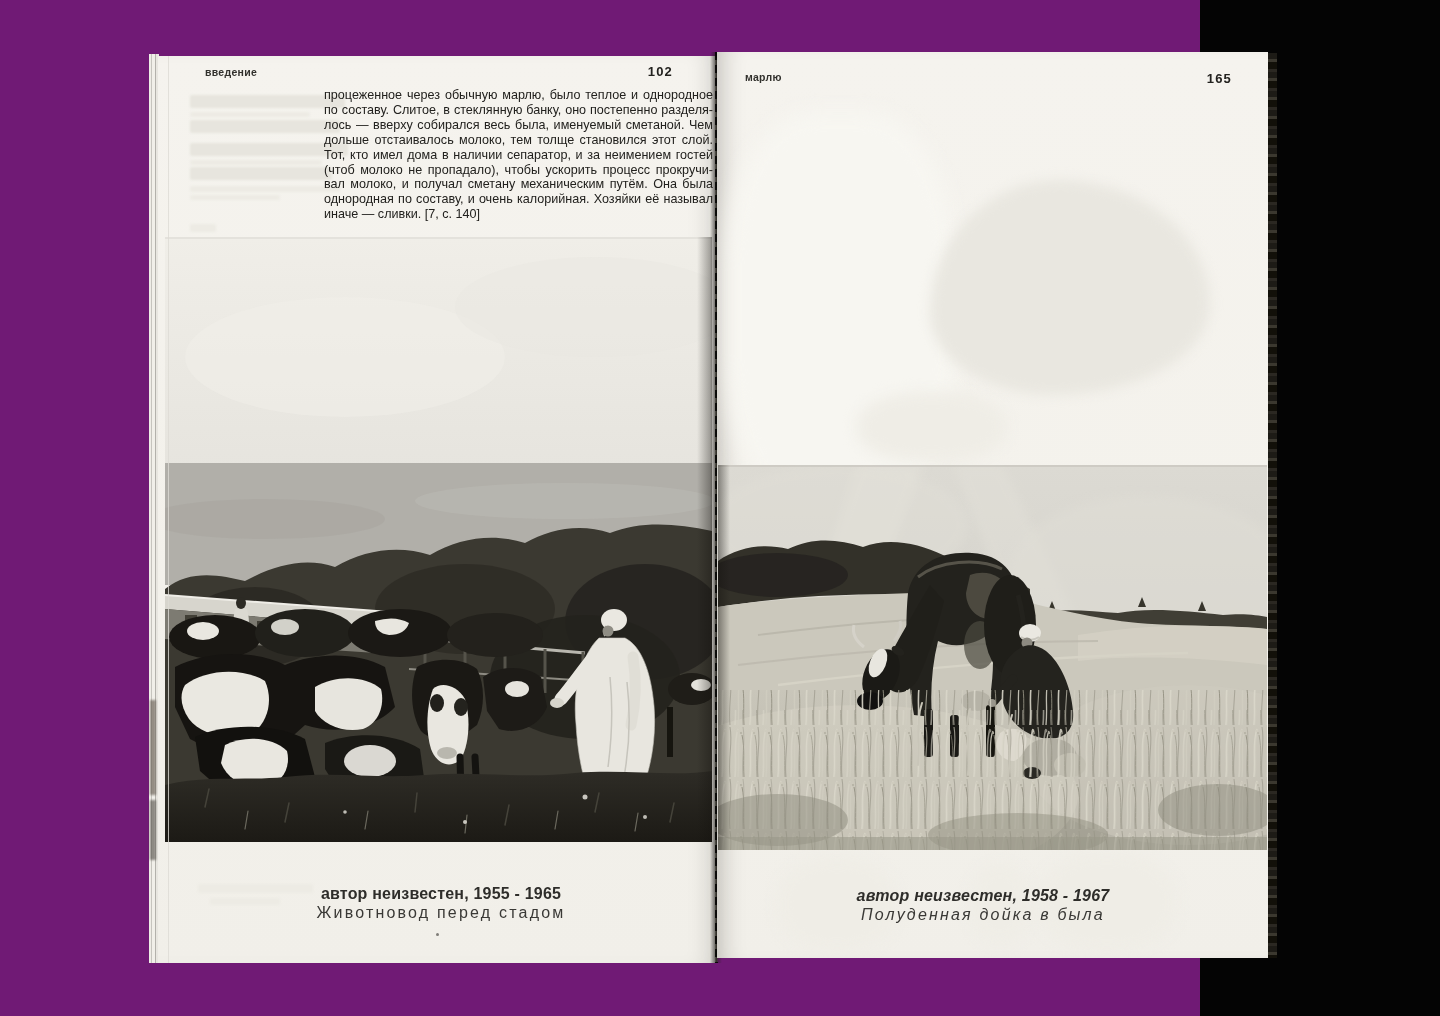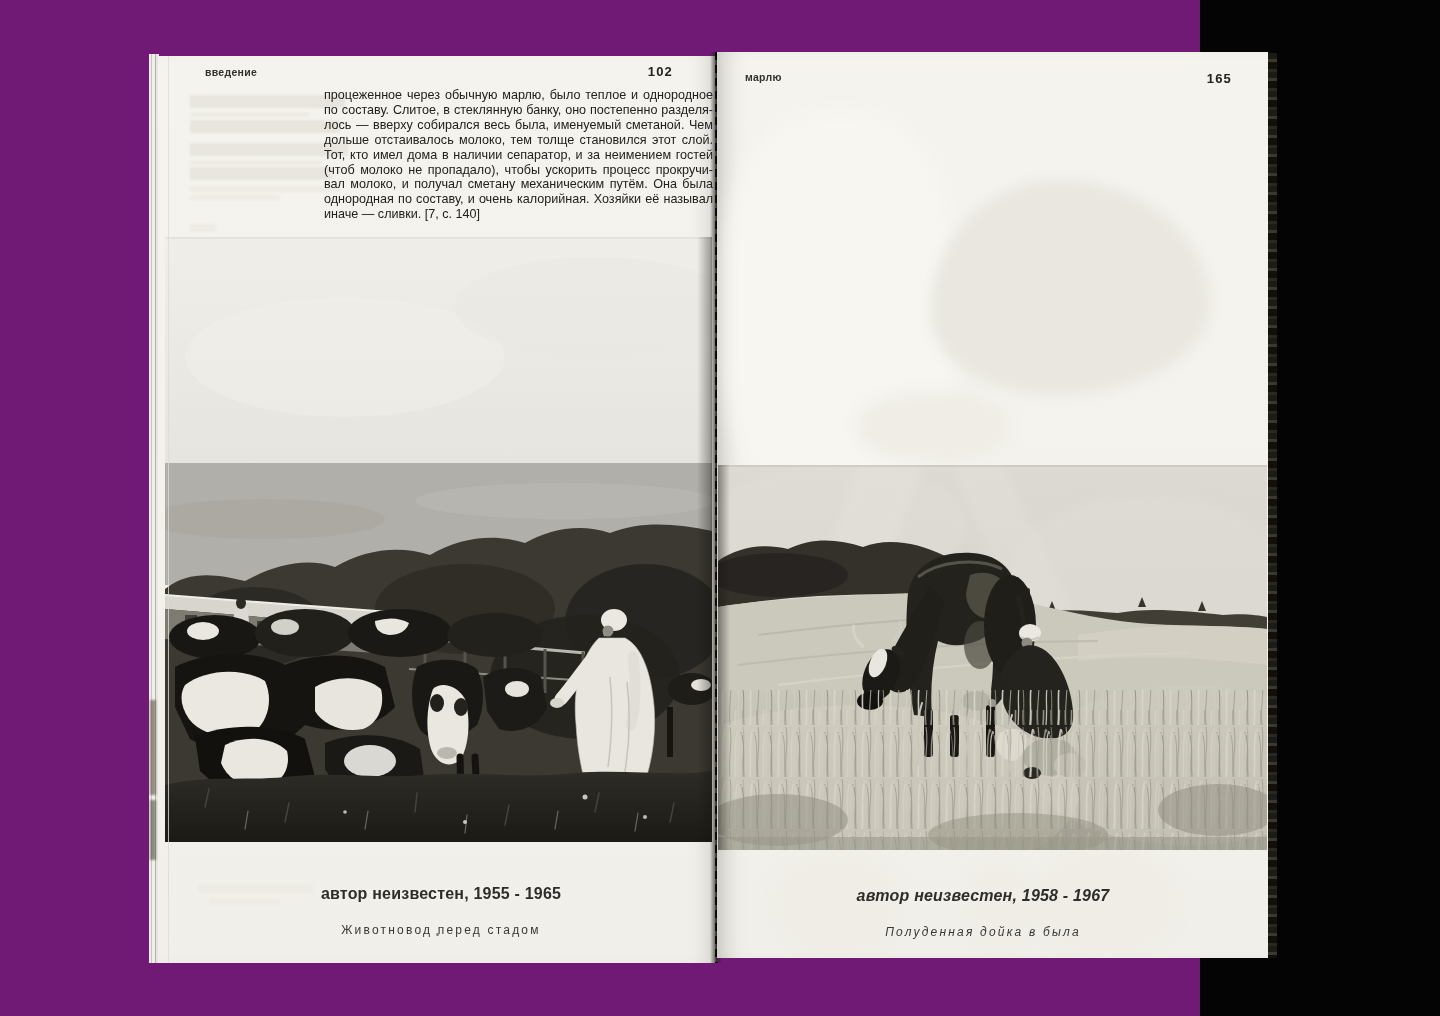--- a/index.html
+++ b/index.html
@@ -70,21 +70,21 @@
   figure.photo { margin:0; position:absolute; }
   .photo-left { left:7px; top:181px; width:547px; height:605px; }
   .photo-right { left:1px; top:413px; width:549px; height:385px; }
   figure.photo svg { display:block; width:100%; height:100%; }
 
   
   .caption { position:absolute; text-align:center; color:#2e2d2a; }
   .cap-left { left:143px; top:829px; width:280px; }
   .cap-right { left:126px; top:835px; width:280px;font-style:italic; }
   .caption-credit { font-size:16px; font-weight:bold; letter-spacing:.2px; }
-  .caption-title { font-size:12px; letter-spacing:2.2px; margin-top:20px; color:#3a3936; }
+  .caption-title { font-size:16px; letter-spacing:2.2px; margin-top:1px; color:#3a3936; }
 
   
   .ghost { position:absolute; pointer-events:none; }
   .gh-row { background:#e7e5de; filter:blur(1.3px); border-radius:2px; }
   .gh-thin { background:#edebe4; filter:blur(1.2px); border-radius:2px; }
   .gh-bowl {
     left:213px; top:128px; width:280px; height:215px;
     background:#e9e7e0; filter:blur(6px);
     border-radius:46% 54% 56% 44% / 62% 58% 42% 38%;
   }

